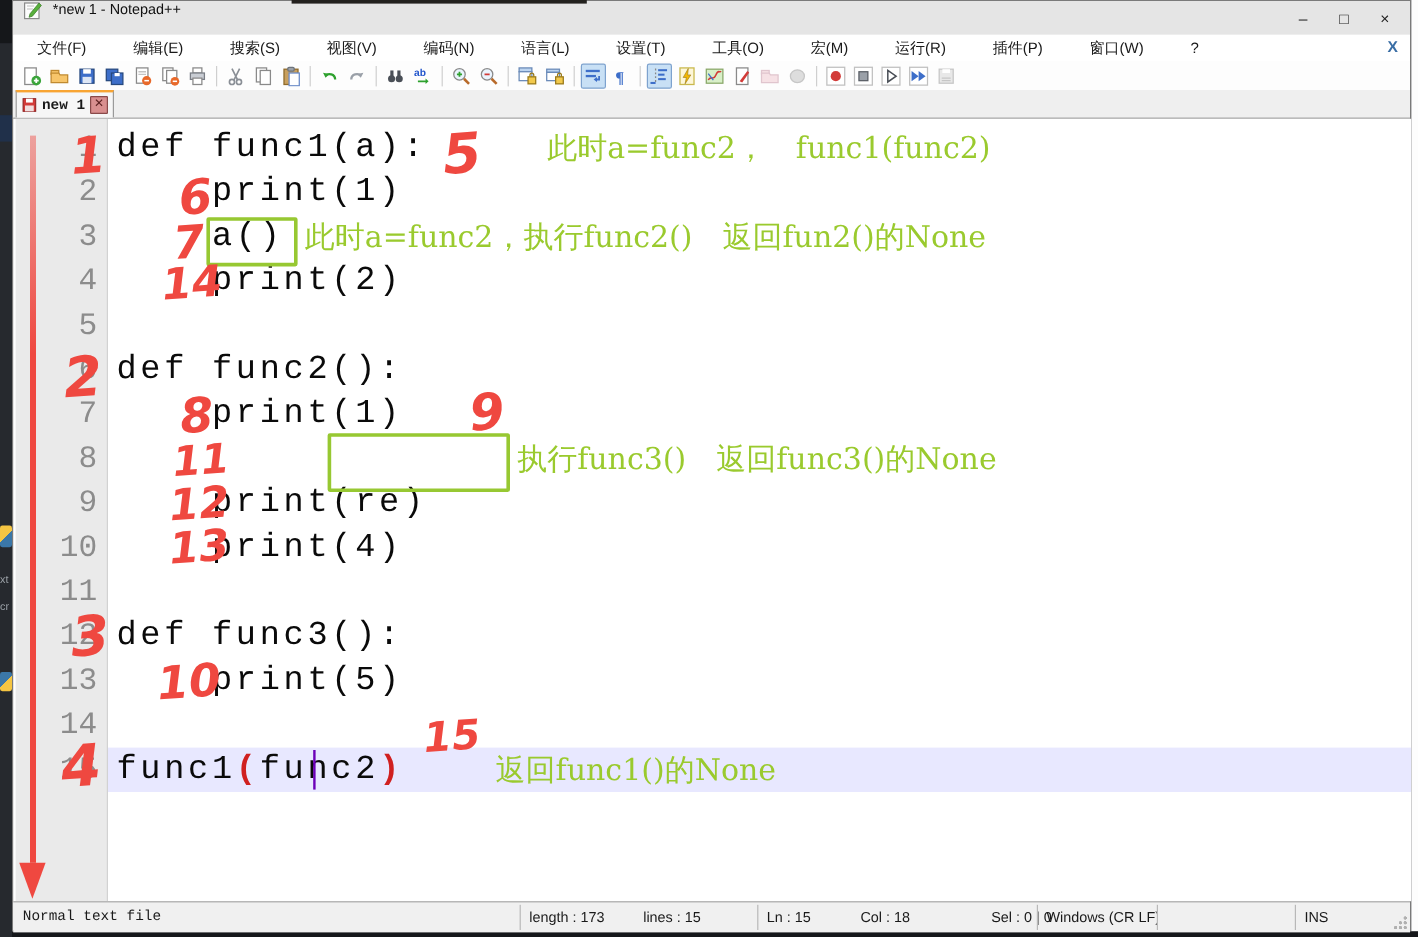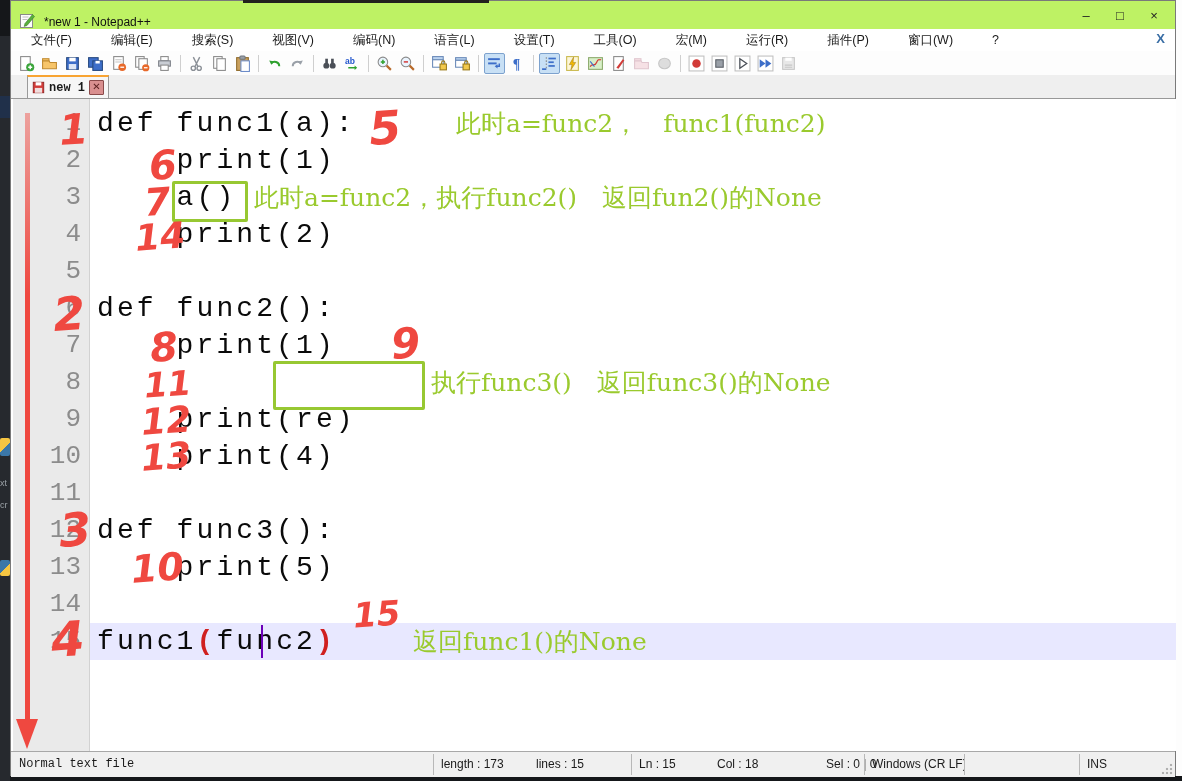--- a/index.html
+++ b/index.html
@@ -12,42 +12,42 @@
   .frag-py1{top:402px;width:10px;height:18px;background:linear-gradient(135deg,#f5c542 0 50%,#3b77a8 50% 100%);border-radius:2px;}
   .frag-py2{top:524px;width:10px;height:16px;background:linear-gradient(315deg,#f5c542 0 50%,#3b77a8 50% 100%);border-radius:2px;}
   .frag-blue{top:60px;width:10px;height:22px;background:#20304a;}
   .top-sliver{position:absolute;left:243px;top:0;width:246px;height:3px;background:#23211e;z-index:5;}
 
   
   .window{position:absolute;left:10px;top:0;width:1166px;height:776px;background:#fff;border:1px solid #7a7a7a;box-sizing:border-box;z-index:2;}
   .right-bg{position:absolute;left:1176px;top:0;width:6px;height:776px;background:#fdfdfd;z-index:1;}
 
   
-  .titlebar{position:absolute;left:0;top:0;width:100%;height:28px;background:#bef264;display:flex;align-items:flex-end;}
+  .titlebar{position:absolute;left:0;top:0;width:100%;height:28px;background:#e5e5e5;display:flex;align-items:flex-start;}
   .app-icon{width:17px;height:16px;margin-left:8px;position:relative;}
   .title-text{font-size:12px;color:#111;margin-left:8px;}
   .win-controls{position:absolute;right:4px;top:0;height:28px;display:flex;}
   .win-btn{width:34px;height:28px;display:flex;align-items:center;justify-content:center;font-size:13px;color:#222;cursor:default;}
 
   
   .menubar{position:absolute;left:0;top:28px;width:100%;height:22px;background:#ffffff;display:flex;align-items:center;font-size:12.5px;color:#1a1a1a;}
   .mi{padding:2px 19px;margin-left:1px;white-space:nowrap;}
   .menubar-x{position:absolute;right:10px;top:2px;color:#3a6ea5;font-weight:bold;font-size:13px;}
 
   
   .toolbar{position:absolute;left:0;top:50px;width:100%;height:24px;background:#fdfdfd;display:flex;align-items:center;padding-left:4px;box-sizing:border-box;}
   .tbtn{width:19px;height:19px;margin:0 1px;display:flex;align-items:center;justify-content:center;border:1px solid transparent;border-radius:2px;}
   .tbtn svg{display:block;}
   .tbtn.pressed{background:#c8e0f5;border:1px solid #7da2ce;}
   .tbtn.disabled{opacity:.55;}
   .tsep{width:1px;height:17px;background:#cfcfcf;margin:0 4px;}
 
   
   .tabbar{position:absolute;left:0;top:74px;width:100%;height:24px;background:#efefef;border-bottom:1px solid #989898;box-sizing:border-box;}
-  .tab{position:absolute;left:16px;top:0;height:23px;width:82px;background:#f6f6f6;border:1px solid #9a9a9a;border-bottom:none;border-top:2px solid #f8a432;box-sizing:border-box;display:flex;align-items:center;padding:0 4px;}
+  .tab{position:absolute;left:2px;top:0;height:23px;width:82px;background:#f6f6f6;border:1px solid #9a9a9a;border-bottom:none;border-top:2px solid #f8a432;box-sizing:border-box;display:flex;align-items:center;padding:0 4px;}
   .tab-label{font-family:"Liberation Mono","DejaVu Sans Mono",monospace;font-size:12px;font-weight:bold;color:#1a1a1a;margin:0 4px;white-space:nowrap;}
   .tab-close{width:13px;height:13px;background:#d98f8f;border:1px solid #8a4a4a;color:#5a1f1f;font-size:10px;font-weight:bold;line-height:11px;text-align:center;border-radius:1px;}
 
   
   .editor{position:absolute;left:1px;top:98px;width:1164px;height:652px;background:#ffffff;overflow:hidden;}
   .gutter{position:absolute;left:1px;top:0;width:76px;height:652px;background:#eaeaea;border-right:1px solid #d2d2d2;}
   .gnum{position:absolute;right:8px;width:60px;text-align:right;height:37px;line-height:37px;font-family:"Liberation Mono","DejaVu Sans Mono",monospace;font-size:26px;color:#8c8c8c;}
   .current-line{position:absolute;left:78px;width:1086px;height:37px;background:#e8e8ff;}
   .crow{position:absolute;left:85px;height:37px;line-height:37px;font-family:"Liberation Mono","DejaVu Sans Mono",monospace;font-size:28px;letter-spacing:3.1px;color:#0a0a0a;white-space:pre;}
   .crow .hl{color:#d02020;font-weight:bold;}

